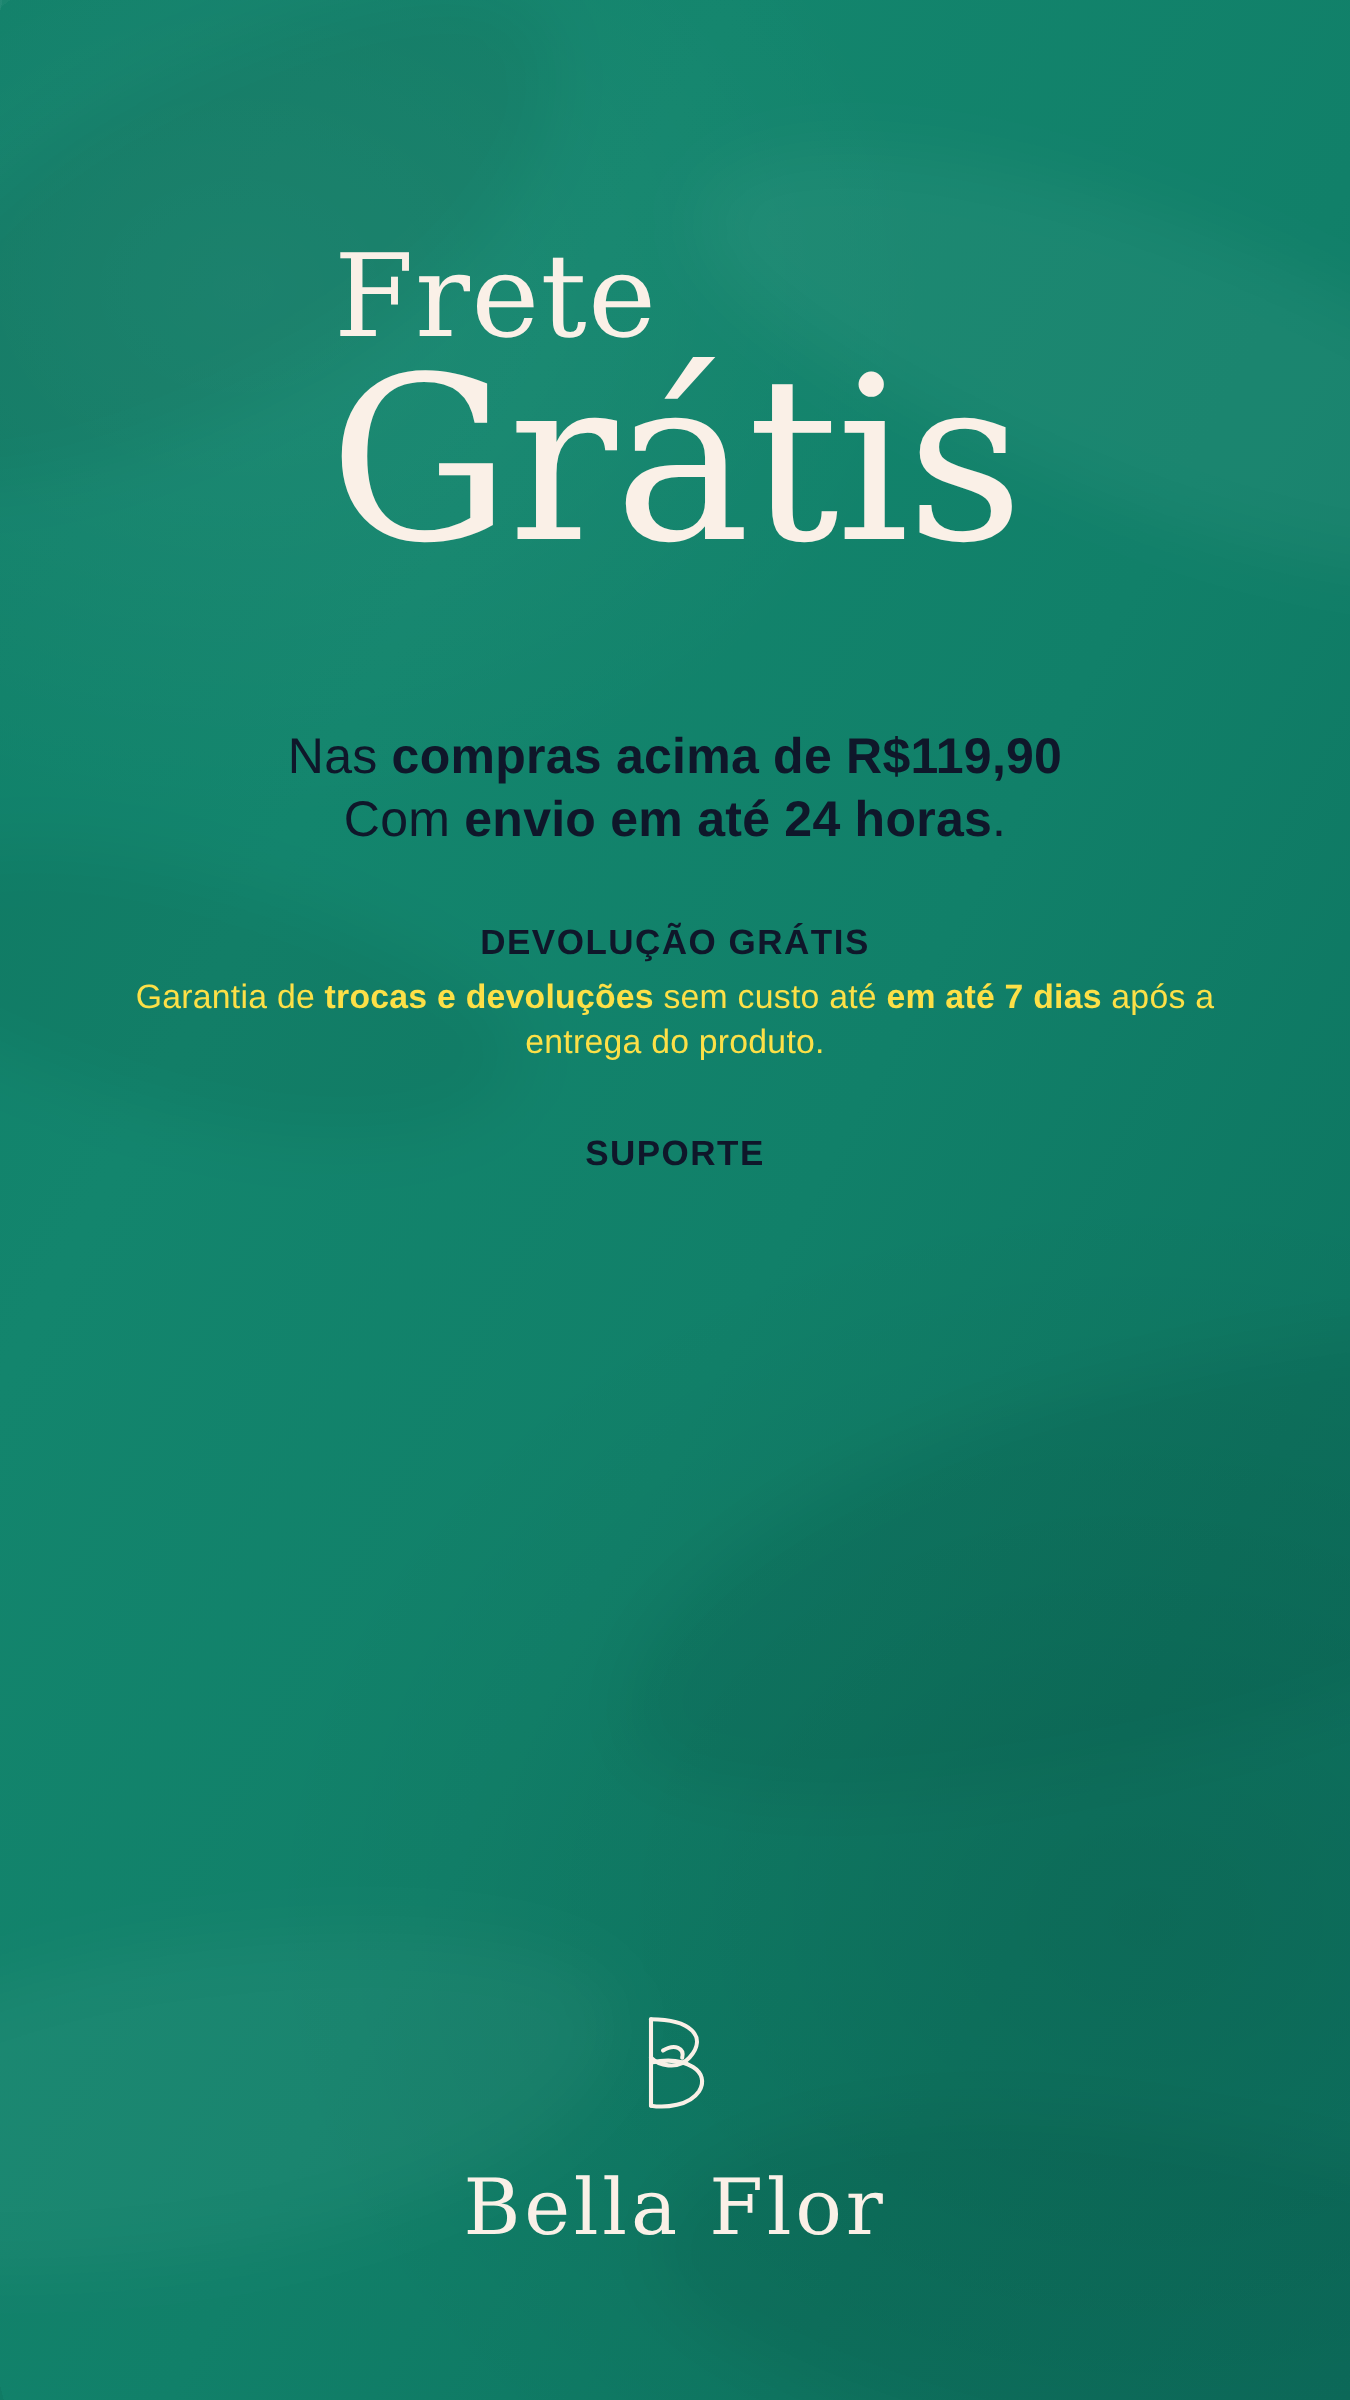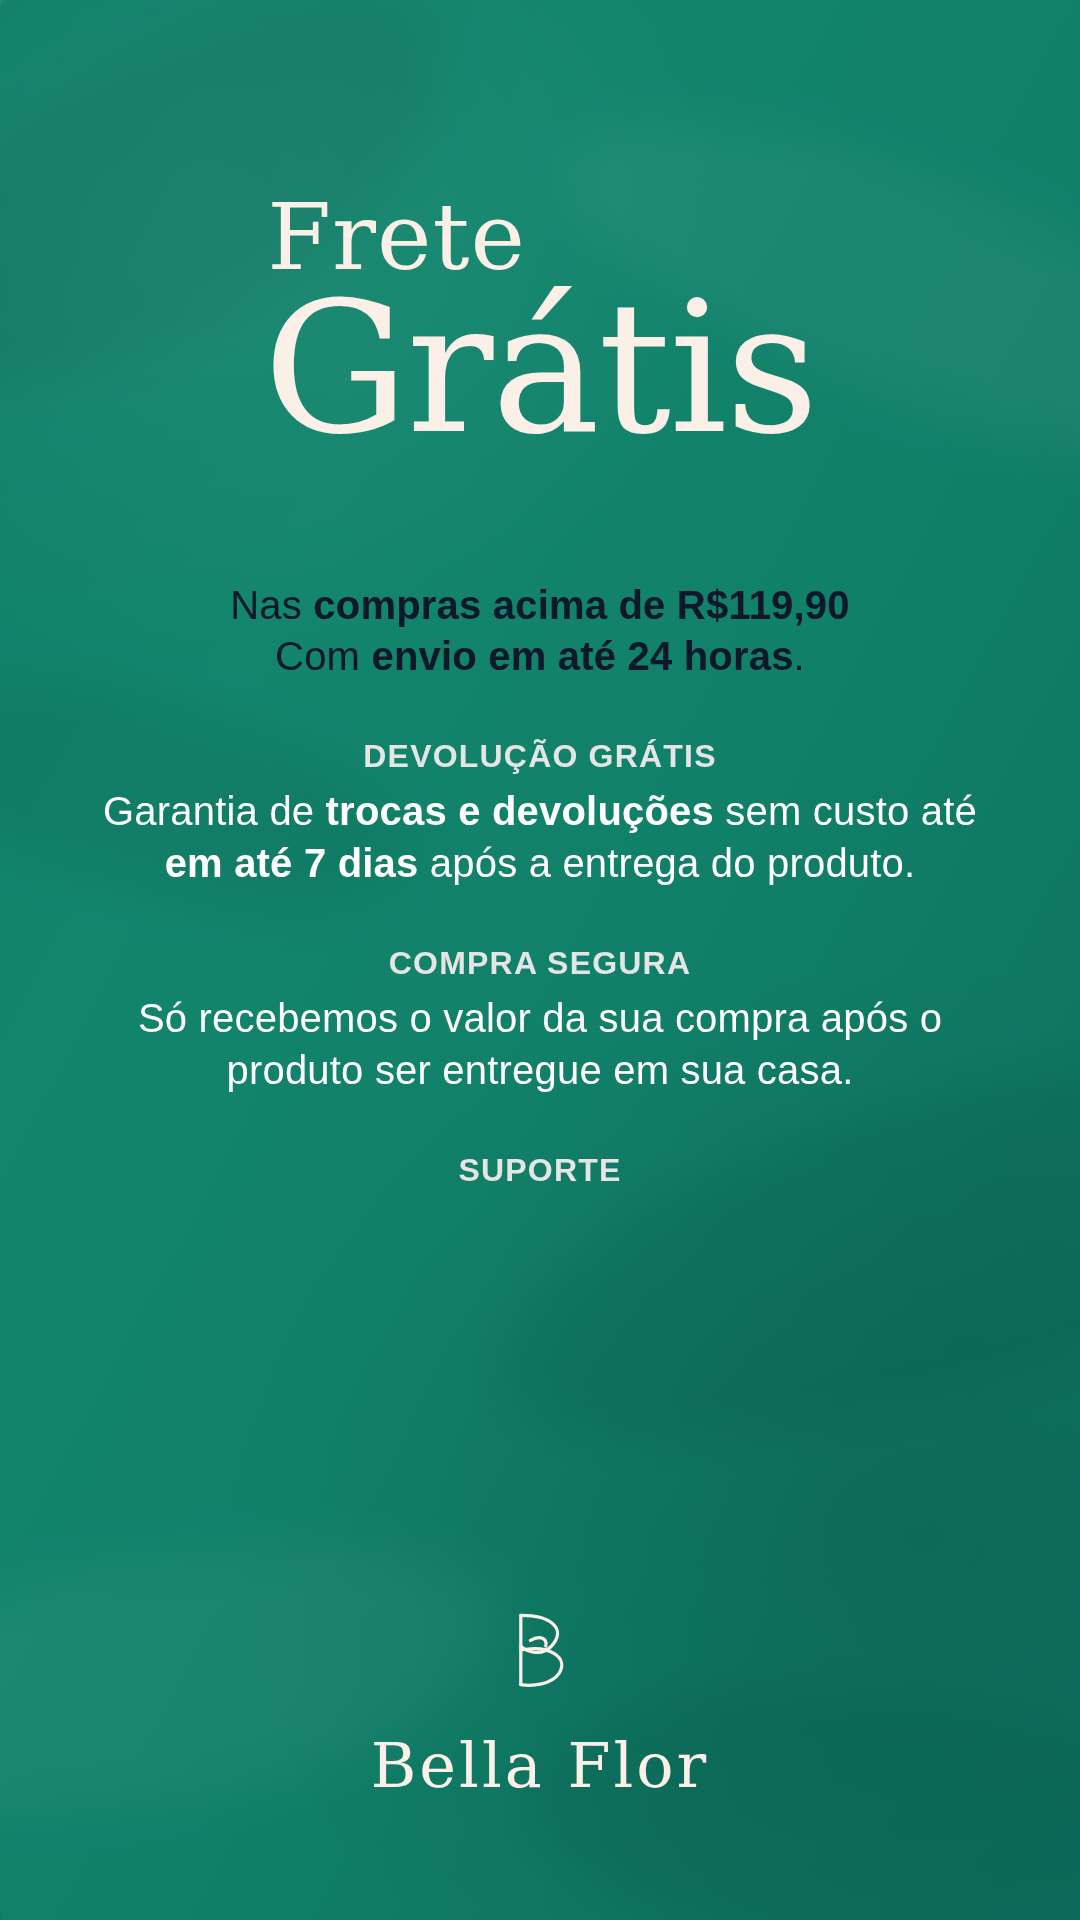--- a/index.html
+++ b/index.html
@@ -101,30 +101,30 @@
     font-size: 40px;
     line-height: 1.28;
     color: #0f172a;
     letter-spacing: .2px;
   }
   .intro b { font-weight: 700; }
 
   .block { margin-top: 56px; width: 920px; }
 
   .block-title {
-    font-size: 32px;
+    font-size: 28px;
     font-weight: 700;
     letter-spacing: 1.2px;
-    color: #e5e5e5;
+    color: #0f172a;
     margin-bottom: 10px;
   }
   .block-body {
-    font-size: 40px;
+    font-size: 27px;
     line-height: 1.3;
-    color: #ffffff;
+    color: #fde047;
     letter-spacing: .2px;
   }
   .block-body b { font-weight: 700; }
 
   
   .footer {
     margin-top: auto;
     margin-bottom: 118px;
     display: flex;
     flex-direction: column;
@@ -166,26 +166,20 @@
       <span>Com </span><b>envio em até 24 horas</b><span>.</span>
     </p>
 
     <div class="block">
       <div class="block-title">DEVOLUÇÃO GRÁTIS</div>
       <p class="block-body">
         <span>Garantia de </span><b>trocas e devoluções</b><span> sem custo até </span><b>em até 7 dias</b><span> após a entrega do produto.</span>
       </p>
     </div>
 
-    <div class="block">
-      <div class="block-title">COMPRA SEGURA</div>
-      <p class="block-body">
-        <span>Só recebemos o valor da sua compra após o produto ser entregue em sua casa.</span>
-      </p>
-    </div>
 
     <div class="block">
       <div class="block-title">SUPORTE</div>
     </div>
 
   </div>
 
   <div class="footer">
     <svg class="brand-mark" viewBox="0 0 100 100">
       <g fill="none" stroke="#faf0e7" stroke-width="3.4" stroke-linecap="round" stroke-linejoin="round">

